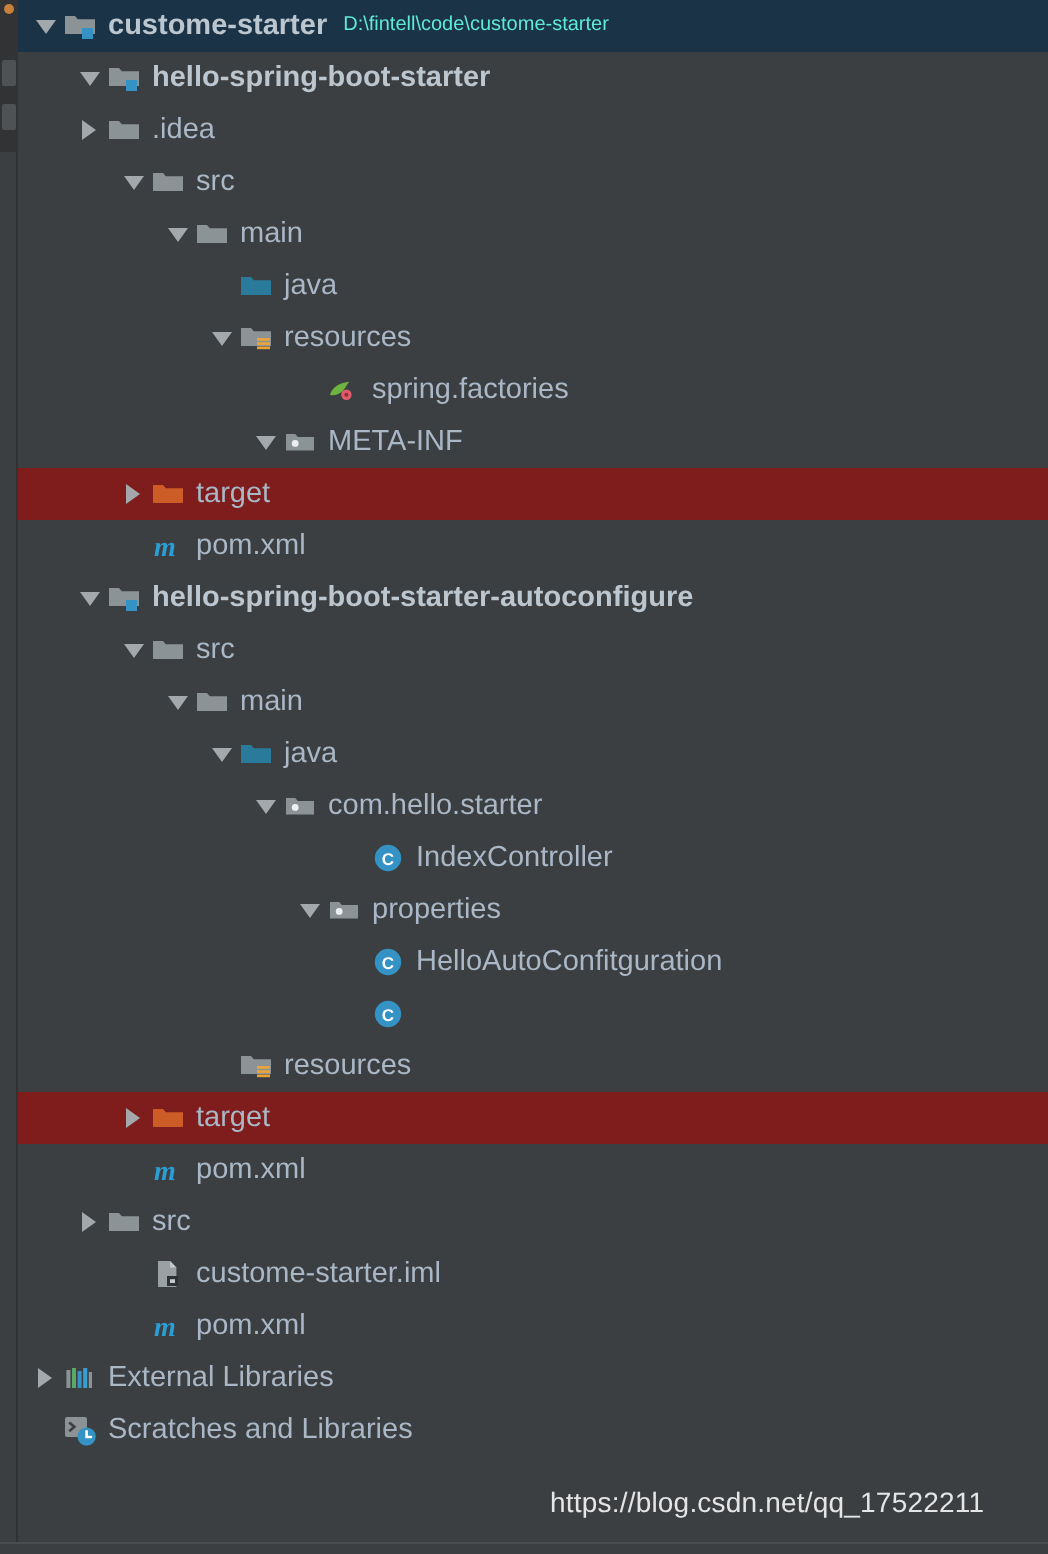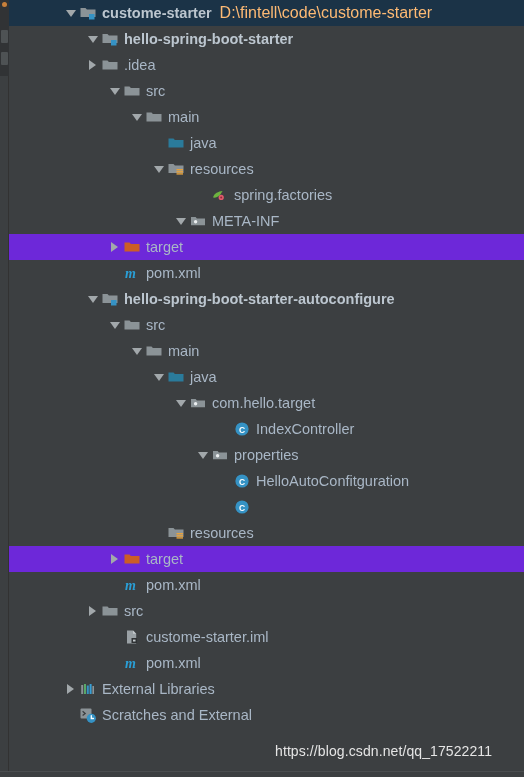--- a/index.html
+++ b/index.html
@@ -70,24 +70,23 @@
     height: 777px;
   }
 
   .row {
     position: relative;
     height: 26px;
     display: flex;
     align-items: center;
     white-space: nowrap;
     box-sizing: border-box;
-    padding-left: 48px;
   }
   .row.selected { background: #1b3347; }
-  .row.excluded { background: #6d28d9; }
+  .row.excluded { background: #7f1d1d; }
 
   .arrow {
     width: 14px;
     height: 26px;
     flex: 0 0 14px;
     position: relative;
   }
   .arrow.collapsed::before,
   .arrow.expanded::before {
     content: "";
@@ -119,22 +118,22 @@
   }
   .icon svg { display: block; }
 
   .label {
     font-size: 14.5px;
     color: #a9b7c6;
     line-height: 26px;
   }
   .label.bold { font-weight: bold; color: #bcc6cf; }
   .path {
-    font-size: 16px;
-    color: #fdba74;
+    font-size: 10px;
+    color: #5eead4;
     line-height: 26px;
     margin-left: 8px;
   }
 
   
   .watermark {
     position: absolute;
     left: 275px;
     top: 743px;
     font-size: 14px;
@@ -328,21 +327,21 @@
       </div>
       <div class="row">
         <span style="flex: 0 0 118px;"></span>
         <span class="arrow expanded"></span>
         <span class="icon">
           <svg width="18" height="18" viewBox="0 0 18 18">
             <path d="M2 5h4.6l1.3 1.5H16v6.8H2z" fill="#8b9397"></path>
             <circle cx="6.6" cy="9.7" r="1.7" fill="#eceff1"></circle>
           </svg>
         </span>
-        <span class="label">com.hello.target</span>
+        <span class="label">com.hello.starter</span>
       </div>
       <div class="row">
         <span style="flex: 0 0 162px;"></span>
         <span class="arrow "></span>
         <span class="icon">
           <svg width="18" height="18" viewBox="0 0 18 18">
             <circle cx="9" cy="9" r="6.6" fill="#3592c4"></circle>
             <text x="9" y="12.6" text-anchor="middle" font-family="Liberation Sans, sans-serif" font-size="8.5" font-weight="bold" fill="#ffffff">C</text>
           </svg>
         </span>
@@ -464,19 +463,19 @@
         <span style="flex: 0 0 8px;"></span>
         <span class="arrow "></span>
         <span class="icon">
           <svg width="18" height="18" viewBox="0 0 18 18">
             <rect x="1.5" y="2.5" width="11" height="10" rx="1" fill="#8b9397"></rect>
             <path d="M3.6 5.2l2.6 2.2-2.6 2.2" stroke="#3c3f41" stroke-width="1.3" fill="none"></path>
             <circle cx="12.3" cy="12.3" r="4.6" fill="#3592c4"></circle>
             <path d="M12.3 9.6v2.9h2.2" stroke="#ffffff" stroke-width="1.3" fill="none" stroke-linecap="round"></path>
           </svg>
         </span>
-        <span class="label">Scratches and External</span>
+        <span class="label">Scratches and Libraries</span>
       </div>
     </div>
 
   <div class="watermark">https://blog.csdn.net/qq_17522211</div>
   <div class="bottom-edge"></div>
 </div>
 
 </body></html>

